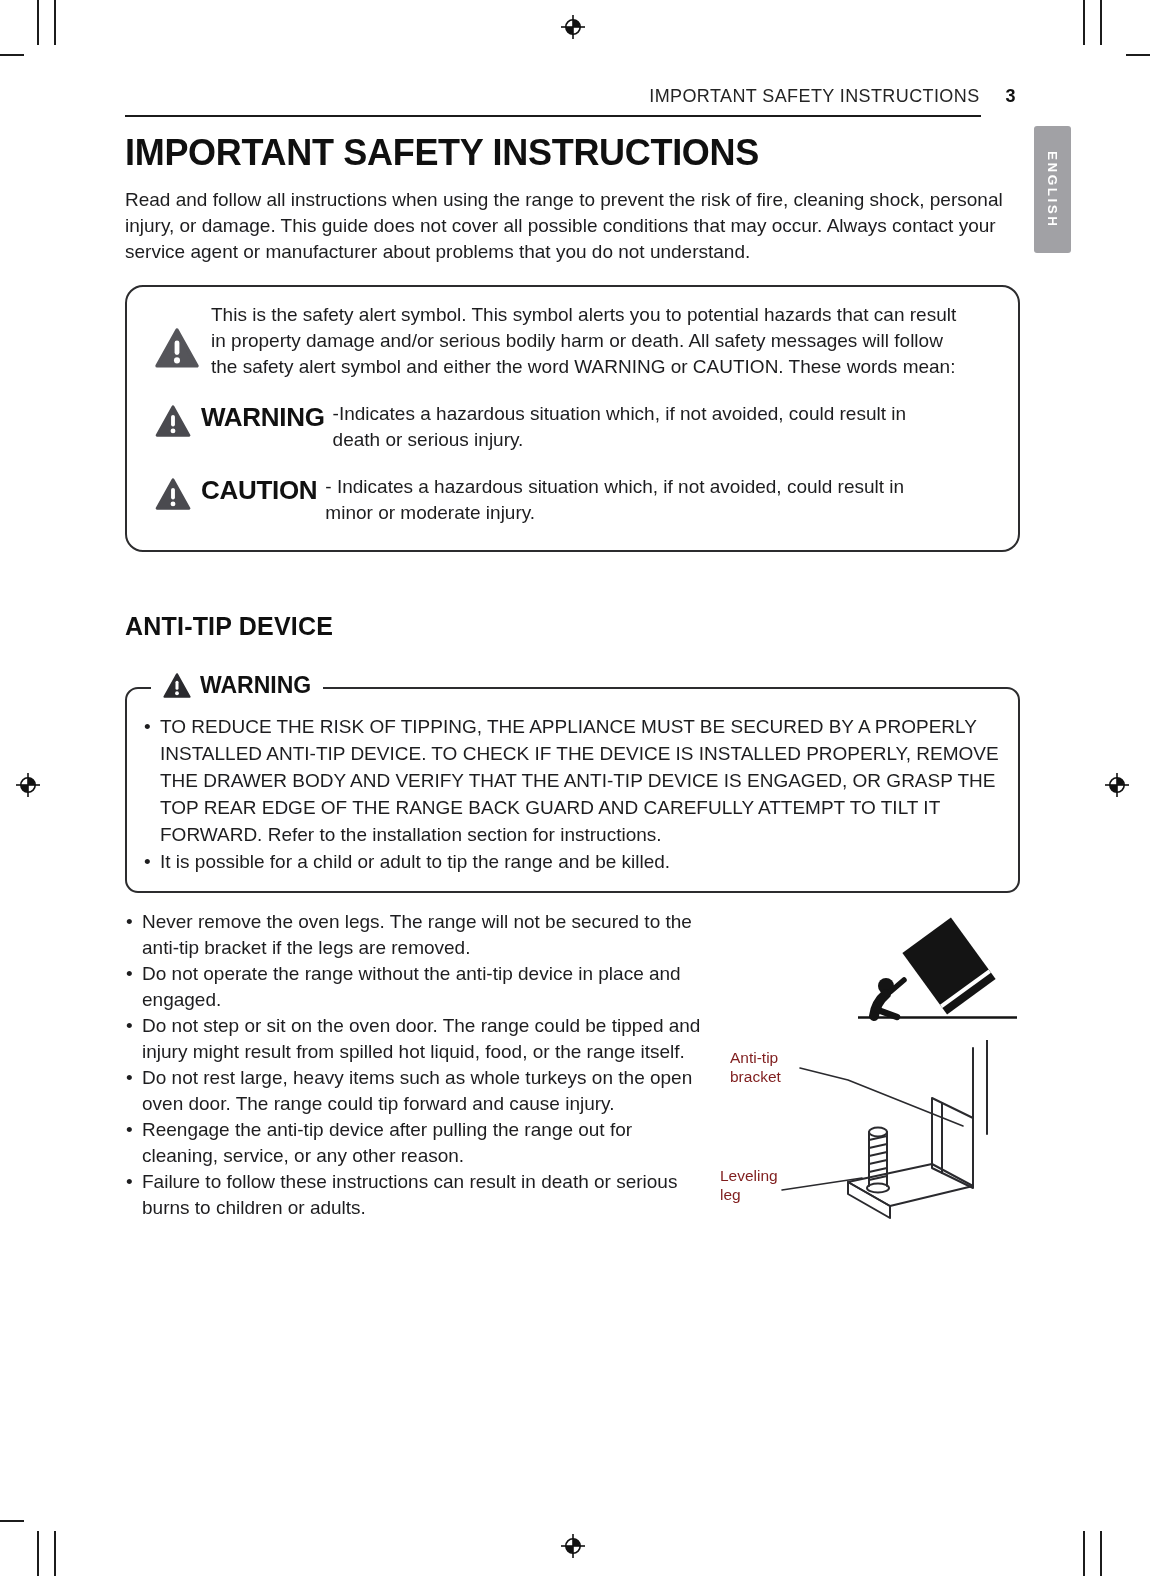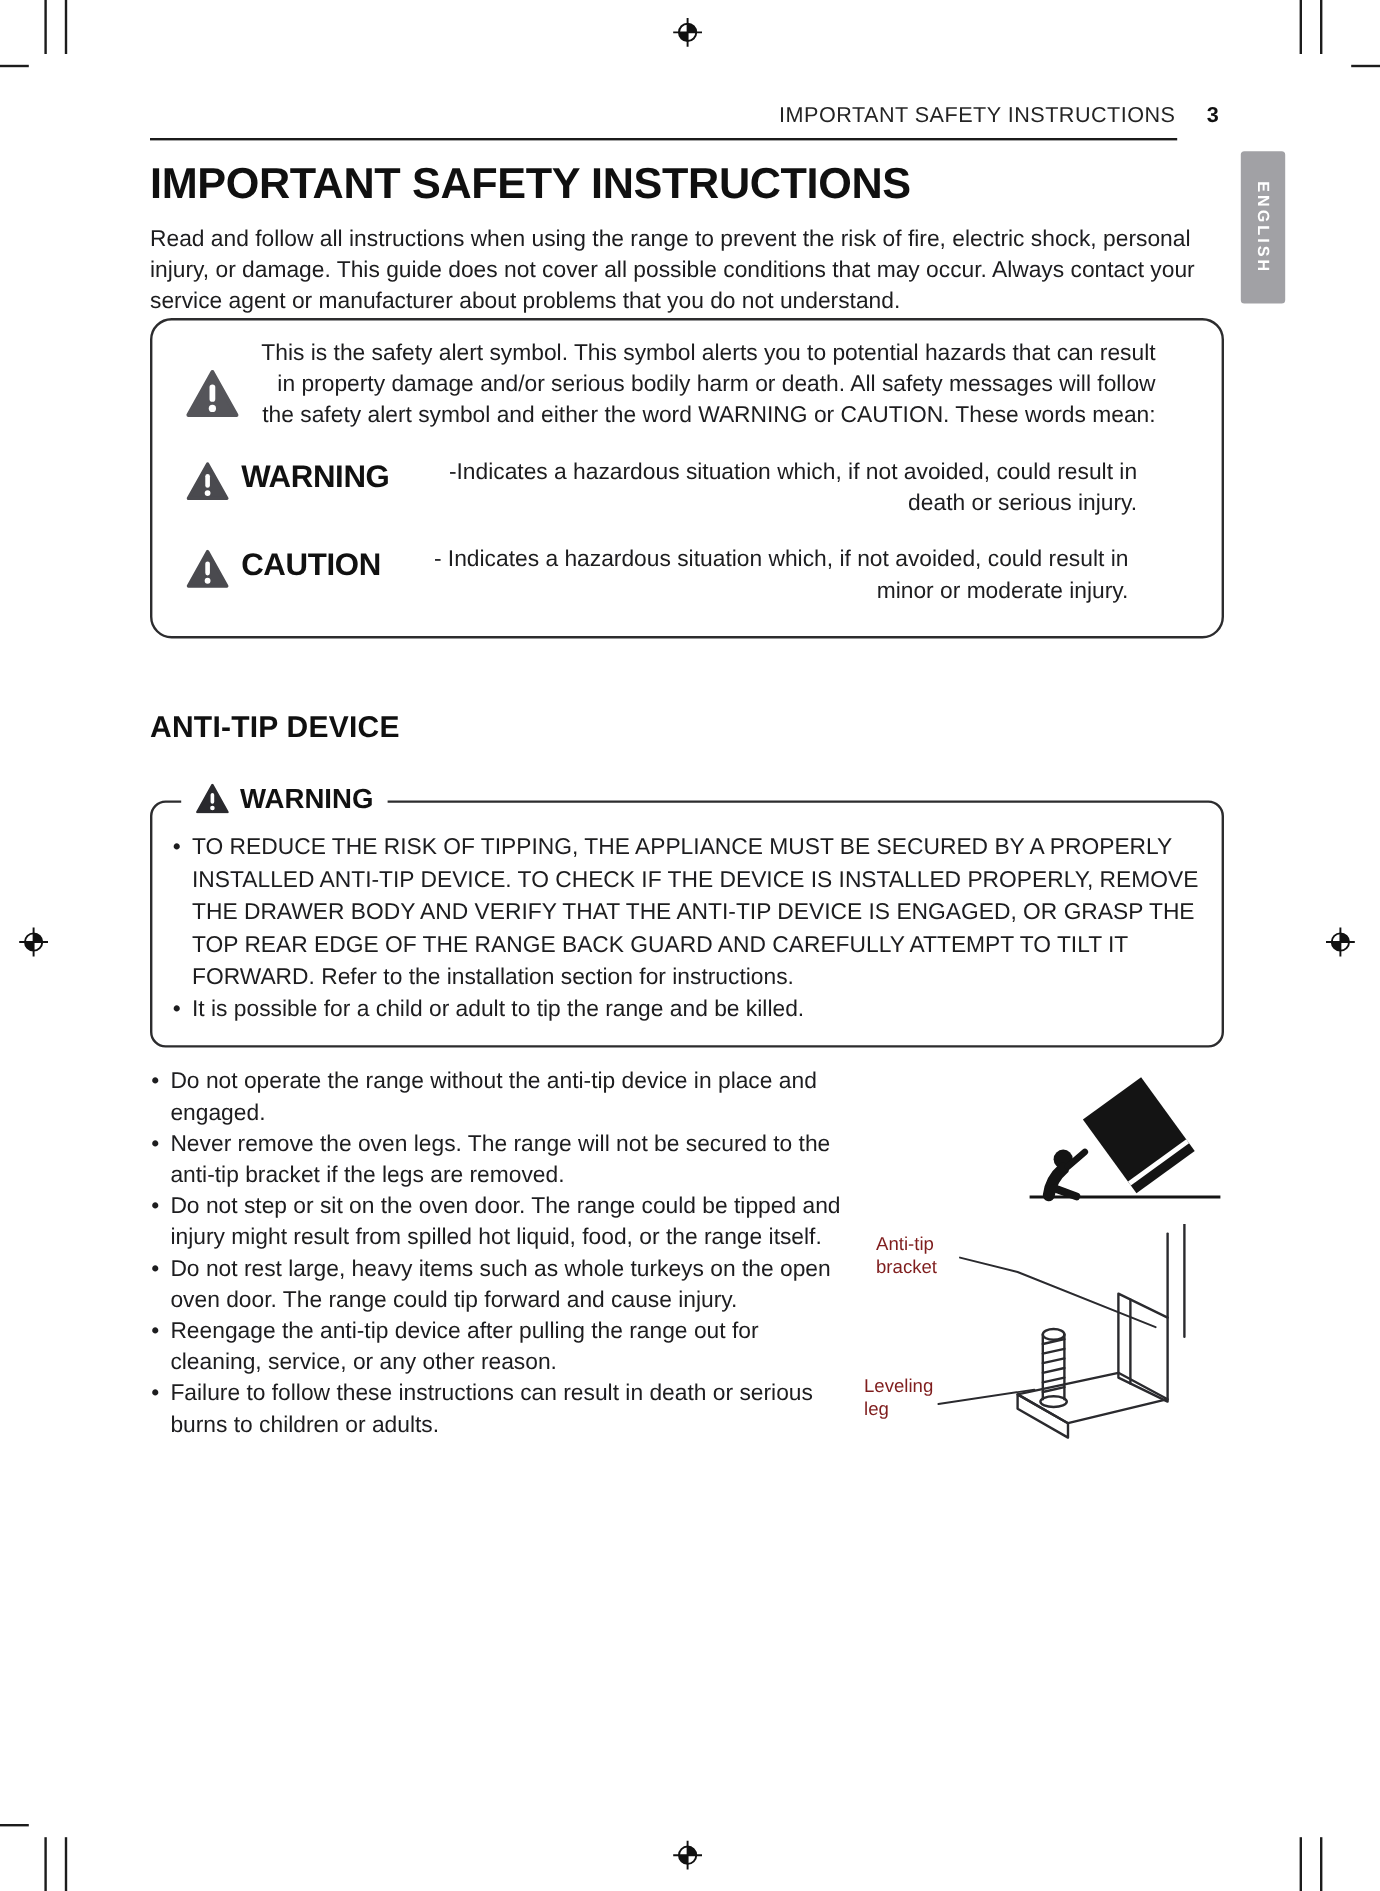--- a/index.html
+++ b/index.html
@@ -22,21 +22,21 @@
   .running-header { display:flex; justify-content:flex-end; align-items:baseline; gap:26px; font-size:18px; color:#242424; letter-spacing:.4px; padding-right:4px; }
   .rh-num { font-weight:bold; color:#111; }
   .header-rule { width:856px; border-top:2px solid #1b1b1b; margin-top:8px; }
 
   h1.doc-title { margin-top:15px; font-size:36px; letter-spacing:-.3px; color:#101010; }
 
   .body-text { font-size:19px; line-height:26px; color:#1d1d1f; }
   .intro { margin-top:13px; width:882px; }
   .download { margin-top:13px; }
 
-  .alert-box { border:2.5px solid #2c2c2e; border-radius:18px; padding:15px 24px 24px 22px;text-align:right; }
+  .alert-box { margin-top:20px; border:2.5px solid #2c2c2e; border-radius:18px; padding:15px 24px 24px 22px; }
   .alert-row1 { display:flex; }
   .alert-icon-col { flex:none; width:62px; padding-top:26px; padding-left:6px; }
   .alert-intro { width:752px; }
   .wc-row { display:flex; align-items:flex-start; margin-top:21px; }
   .wc-icon { flex:none; margin:4px 10px 0 6px; }
   .wc-label { flex:none; font-size:26px; font-weight:bold; letter-spacing:-.3px; line-height:32px; margin-right:8px; color:#111; }
   .wc-text { width:615px; }
 
   h2.section-heading { margin-top:60px; font-size:25px; color:#101010; letter-spacing:.2px; }
 
@@ -121,21 +121,21 @@
   <div class="page-content">
 
     <div class="running-header">
       <span class="rh-title">IMPORTANT SAFETY INSTRUCTIONS</span>
       <span class="rh-num">3</span>
     </div>
     <div class="header-rule"></div>
 
     <h1 class="doc-title">IMPORTANT SAFETY INSTRUCTIONS</h1>
 
-    <p class="body-text intro">Read and follow all instructions when using the range to prevent the risk of fire, electric shock, personal injury, or damage. This guide does not cover all possible conditions that may occur. Always contact your service agent or manufacturer about problems that you do not understand.</p>
+    <p class="body-text intro">Read and follow all instructions when using the range to prevent the risk of fire, cleaning shock, personal injury, or damage. This guide does not cover all possible conditions that may occur. Always contact your service agent or manufacturer about problems that you do not understand.</p>
 
     <div class="alert-box">
       <div class="alert-row1">
         <div class="alert-icon-col">
           <svg width="44" height="40" viewBox="0 0 64 58">
               <path d="M32 3 L61 55 L3 55 Z" fill="#55555a" stroke="#55555a" stroke-width="5" stroke-linejoin="round"></path>
               <rect x="28.5" y="18" width="7" height="21" rx="3.5" fill="#fff"></rect>
               <circle cx="32" cy="47" r="4.4" fill="#fff"></circle>
             </svg>
         </div>
@@ -226,22 +226,22 @@
               <path d="M149 100 L167 96 M149 108 L167 104 M149 116 L167 112 M149 124 L167 120 M149 132 L167 128 M149 140 L167 136"></path>
               <ellipse cx="158" cy="148" rx="11" ry="4.5"></ellipse>
             </g>
           </svg>
           <div class="fig-label lbl-bracket">Anti-tip bracket</div>
           <div class="fig-label lbl-leg">Leveling leg</div>
         </div>
       </div>
 
       <ul class="no-list anti-bullets">
+        <li class="bullet-li">Never remove the oven legs. The range will not be secured to the anti-tip bracket if the legs are removed.</li>
         <li class="bullet-li">Do not operate the range without the anti-tip device in place and engaged.</li>
-        <li class="bullet-li">Never remove the oven legs. The range will not be secured to the anti-tip bracket if the legs are removed.</li>
         <li class="bullet-li">Do not step or sit on the oven door. The range could be tipped and injury might result from spilled hot liquid, food, or the range itself.</li>
         <li class="bullet-li">Do not rest large, heavy items such as whole turkeys on the open oven door. The range could tip forward and cause injury.</li>
         <li class="bullet-li">Reengage the anti-tip device after pulling the range out for cleaning, service, or any other reason.</li>
         <li class="bullet-li">Failure to follow these instructions can result in death or serious burns to children or adults.</li>
       </ul>
     </div>
 
   </div>
 </div>
 

